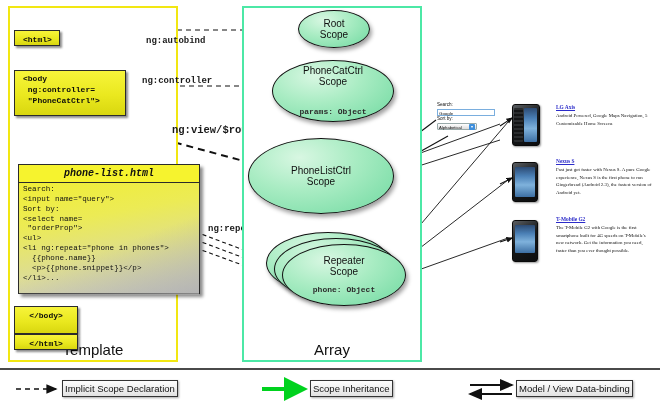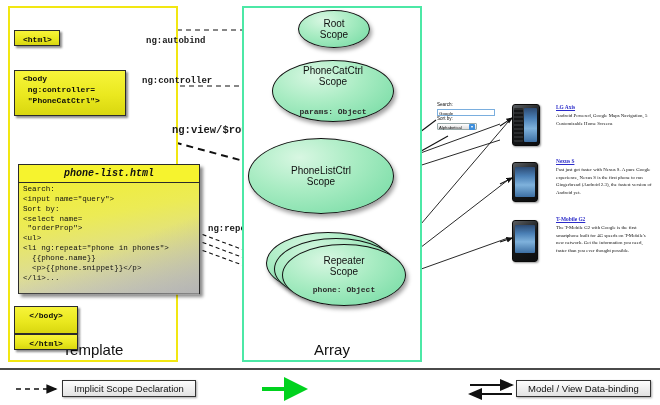--- a/index.html
+++ b/index.html
@@ -115,21 +115,21 @@
   }
   .entry p{
     margin:2px 0 0 0;color:#111;font-size:4.9px;line-height:1.5;
     font-family:"Liberation Serif", serif;
   }
 
   
   .lgitem{position:absolute;top:8px;height:20px;display:flex;align-items:center;}
   .lgbox{
     border:1px solid #333;background:linear-gradient(#fdfdfd,#e2e2e2);
-    font-size:9.5px;color:#111;padding:2px 11px;box-shadow:1px 1px 2px rgba(0,0,0,.35);
+    font-size:9.5px;color:#111;padding:2px 2px;box-shadow:1px 1px 2px rgba(0,0,0,.35);
     white-space:nowrap;
   }
   svg.ov{position:absolute;left:0;top:0;width:660px;height:405px;pointer-events:none;}
 </style>
 </head>
 <body>
 
 <div id="stage">
 
   <div class="diagram">
@@ -298,18 +298,21 @@
       </defs>
       <path d="M16,19 L56,19" stroke="#111" stroke-width="1.6" stroke-dasharray="5,4" fill="none" marker-end="url(#lg-blk)"></path>
       <path d="M262,19 L304,19" stroke="#00d21e" stroke-width="4" fill="none" marker-end="url(#lg-grn)"></path>
       <path d="M470,15 L512,15" stroke="#111" stroke-width="2" fill="none" marker-end="url(#lg-blk)"></path>
       <path d="M512,24 L470,24" stroke="#111" stroke-width="2" fill="none" marker-end="url(#lg-blk)"></path>
     </svg>
 
     <div class="lgitem" style="left:62px;">
       <div class="lgbox">Implicit Scope Declaration</div>
     </div>
+    <div class="lgitem" style="left:310px;">
+      <div class="lgbox">Scope Inheritance</div>
+    </div>
     <div class="lgitem" style="left:516px;">
       <div class="lgbox">Model / View Data-binding</div>
     </div>
   </div>
 
 </div>
 
 </body></html>

